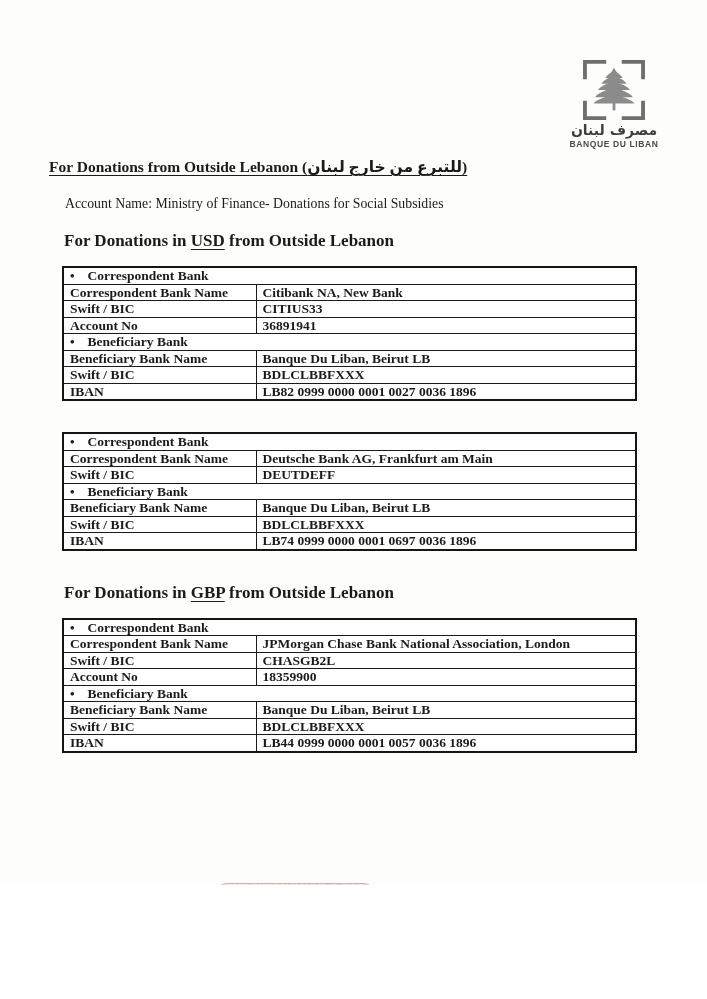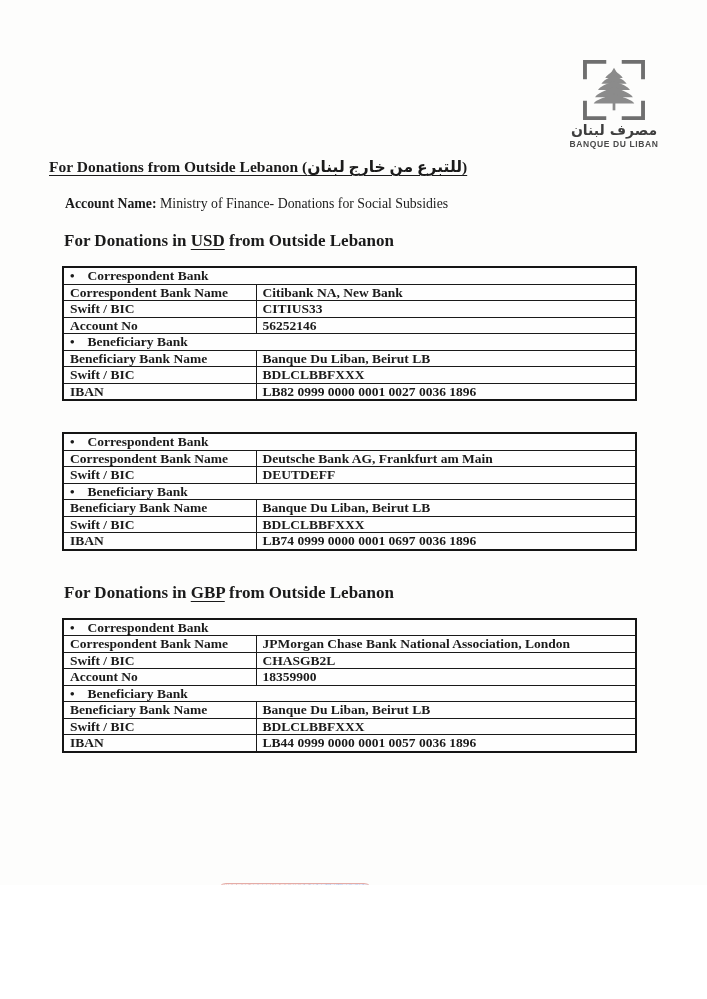--- a/index.html
+++ b/index.html
@@ -42,21 +42,21 @@
     font-size: 15.5px; font-weight: bold;
     text-decoration: underline;
     text-decoration-thickness: 1.4px;
     text-underline-offset: 3px;
     font-family: "Liberation Serif", "DejaVu Sans", serif;
   }
   .account-line {
     position: absolute; left: 65px; top: 196px;
     font-size: 13.8px;
   }
-  .account-line .lbl { font-weight: bold; }
+  .account-line .lbl { font-weight: normal; }
 
   
   .sections {
     position: absolute; left: 62px; top: 230px; width: 575px;
   }
   .section-heading {
     margin: 0 0 15px 2px;
     font-size: 17px; font-weight: bold; line-height: 21px;
   }
   .section-heading .u { text-decoration: underline; text-underline-offset: 2.5px; }
@@ -166,21 +166,21 @@
             <tr class="data-row">
               <td class="label-cell">Correspondent Bank Name</td>
               <td class="value-cell">Citibank NA, New Bank</td>
             </tr>
             <tr class="data-row">
               <td class="label-cell">Swift / BIC</td>
               <td class="value-cell">CITIUS33</td>
             </tr>
             <tr class="data-row">
               <td class="label-cell">Account No</td>
-              <td class="value-cell">56252146</td>
+              <td class="value-cell">36891941</td>
             </tr>
             <tr class="group-row">
               <td class="group-cell" colspan="2"><span class="bullet">•</span><span>Beneficiary Bank</span></td>
             </tr>
             <tr class="data-row">
               <td class="label-cell">Beneficiary Bank Name</td>
               <td class="value-cell">Banque Du Liban, Beirut LB</td>
             </tr>
             <tr class="data-row">
               <td class="label-cell">Swift / BIC</td>

